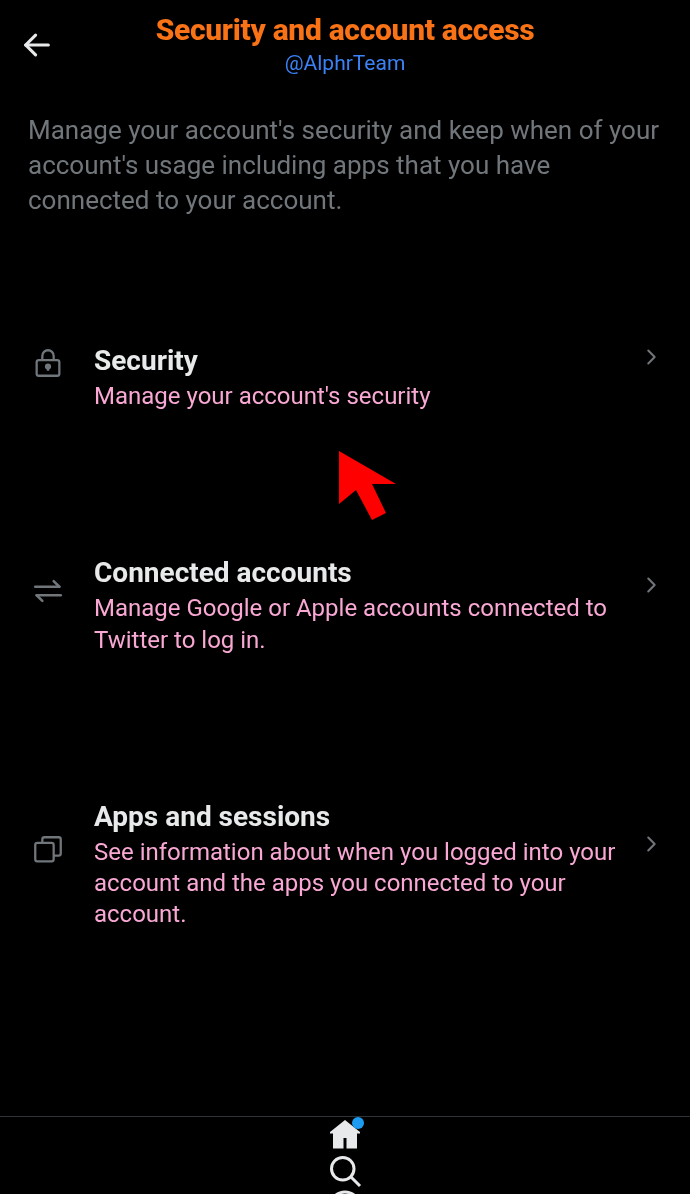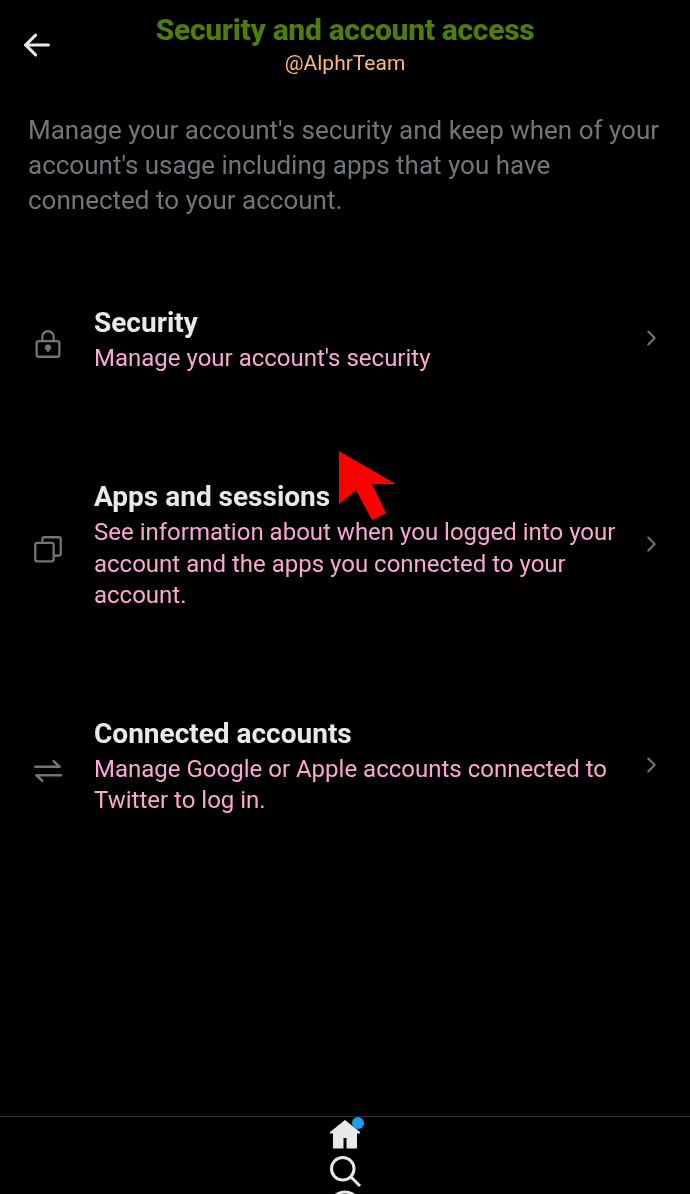--- a/index.html
+++ b/index.html
@@ -28,26 +28,26 @@
       top: 28px;
       cursor: pointer;
     }
     .header-content {
       flex: 1;
       text-align: center;
     }
     .page-title {
       font-size: 30px;
       font-weight: 800;
-      color: #4d7c0f;
+      color: #f97316;
       letter-spacing: -0.3px;
     }
     .username {
       font-size: 21px;
-      color: #fdba74;
+      color: #3b82f6;
       margin-top: 4px;
     }
     .description {
       padding: 30px 28px 20px 28px;
       font-size: 26px;
       color: #71767b;
       line-height: 1.35;
     }
     .settings-list {
       margin-top: 50px;
@@ -64,20 +64,21 @@
       display: flex;
       justify-content: center;
       align-items: flex-start;
       padding-top: 8px;
       color: #71767b;
     }
     .setting-text {
       flex: 1;
       padding-left: 26px;
       padding-right: 20px;
+      margin-top: 38px;
     }
     .setting-title {
       font-size: 28px;
       font-weight: 700;
       color: #e7e9ea;
       margin-bottom: 4px;
     }
     .setting-subtitle {
       font-size: 24px;
       color: #f9a8d4;
@@ -173,56 +174,56 @@
     </div>
     <div class="chevron">
       <svg width="22" height="22" viewBox="0 0 24 24" fill="none" stroke="#71767b" stroke-width="2.2" stroke-linecap="round" stroke-linejoin="round">
         <polyline points="9 5 16 12 9 19"></polyline>
       </svg>
     </div>
   </div>
 
   <div class="setting-item">
     <div class="setting-icon">
-      <svg width="34" height="34" viewBox="0 0 24 24" fill="none" stroke="#71767b" stroke-width="1.6">
-        <rect x="3" y="7" width="13" height="13" rx="1.5"></rect>
-        <path d="M8 7 V4.5 a1.5 1.5 0 0 1 1.5 -1.5 h10 a1.5 1.5 0 0 1 1.5 1.5 v10 a1.5 1.5 0 0 1 -1.5 1.5 H16"></path>
-      </svg>
-    </div>
-    <div class="setting-text">
-      <div class="setting-title">Apps and sessions</div>
-      <div class="setting-subtitle">See information about when you logged into your account and the apps you connected to your account.</div>
-    </div>
-    <div class="chevron">
-      <svg width="22" height="22" viewBox="0 0 24 24" fill="none" stroke="#71767b" stroke-width="2.2" stroke-linecap="round" stroke-linejoin="round">
-        <polyline points="9 5 16 12 9 19"></polyline>
-      </svg>
-    </div>
-  </div>
-
-  <div class="setting-item">
-    <div class="setting-icon">
       <svg width="34" height="34" viewBox="0 0 24 24" fill="none" stroke="#71767b" stroke-width="1.8" stroke-linecap="round" stroke-linejoin="round">
         <line x1="3" y1="9" x2="20" y2="9"></line>
         <polyline points="16 5 20 9"></polyline>
         <line x1="21" y1="15" x2="4" y2="15"></line>
         <polyline points="8 19 4 15"></polyline>
       </svg>
     </div>
     <div class="setting-text">
       <div class="setting-title">Connected accounts</div>
       <div class="setting-subtitle">Manage Google or Apple accounts connected to Twitter to log in.</div>
     </div>
     <div class="chevron">
       <svg width="22" height="22" viewBox="0 0 24 24" fill="none" stroke="#71767b" stroke-width="2.2" stroke-linecap="round" stroke-linejoin="round">
         <polyline points="9 5 16 12 9 19"></polyline>
       </svg>
     </div>
   </div>
 
+  <div class="setting-item">
+    <div class="setting-icon">
+      <svg width="34" height="34" viewBox="0 0 24 24" fill="none" stroke="#71767b" stroke-width="1.6">
+        <rect x="3" y="7" width="13" height="13" rx="1.5"></rect>
+        <path d="M8 7 V4.5 a1.5 1.5 0 0 1 1.5 -1.5 h10 a1.5 1.5 0 0 1 1.5 1.5 v10 a1.5 1.5 0 0 1 -1.5 1.5 H16"></path>
+      </svg>
+    </div>
+    <div class="setting-text">
+      <div class="setting-title">Apps and sessions</div>
+      <div class="setting-subtitle">See information about when you logged into your account and the apps you connected to your account.</div>
+    </div>
+    <div class="chevron">
+      <svg width="22" height="22" viewBox="0 0 24 24" fill="none" stroke="#71767b" stroke-width="2.2" stroke-linecap="round" stroke-linejoin="round">
+        <polyline points="9 5 16 12 9 19"></polyline>
+      </svg>
+    </div>
+  </div>
+
 </div>
 
 <div class="annotation-arrow">
   <svg width="84" height="84" viewBox="0 0 84 84">
     <polygon points="3,3 3,56 20,42 36,72 50,65 36,36 60,36" fill="#ff0000"></polygon>
   </svg>
 </div>
 
 <div class="bottom-nav">
   <div class="nav-item">

